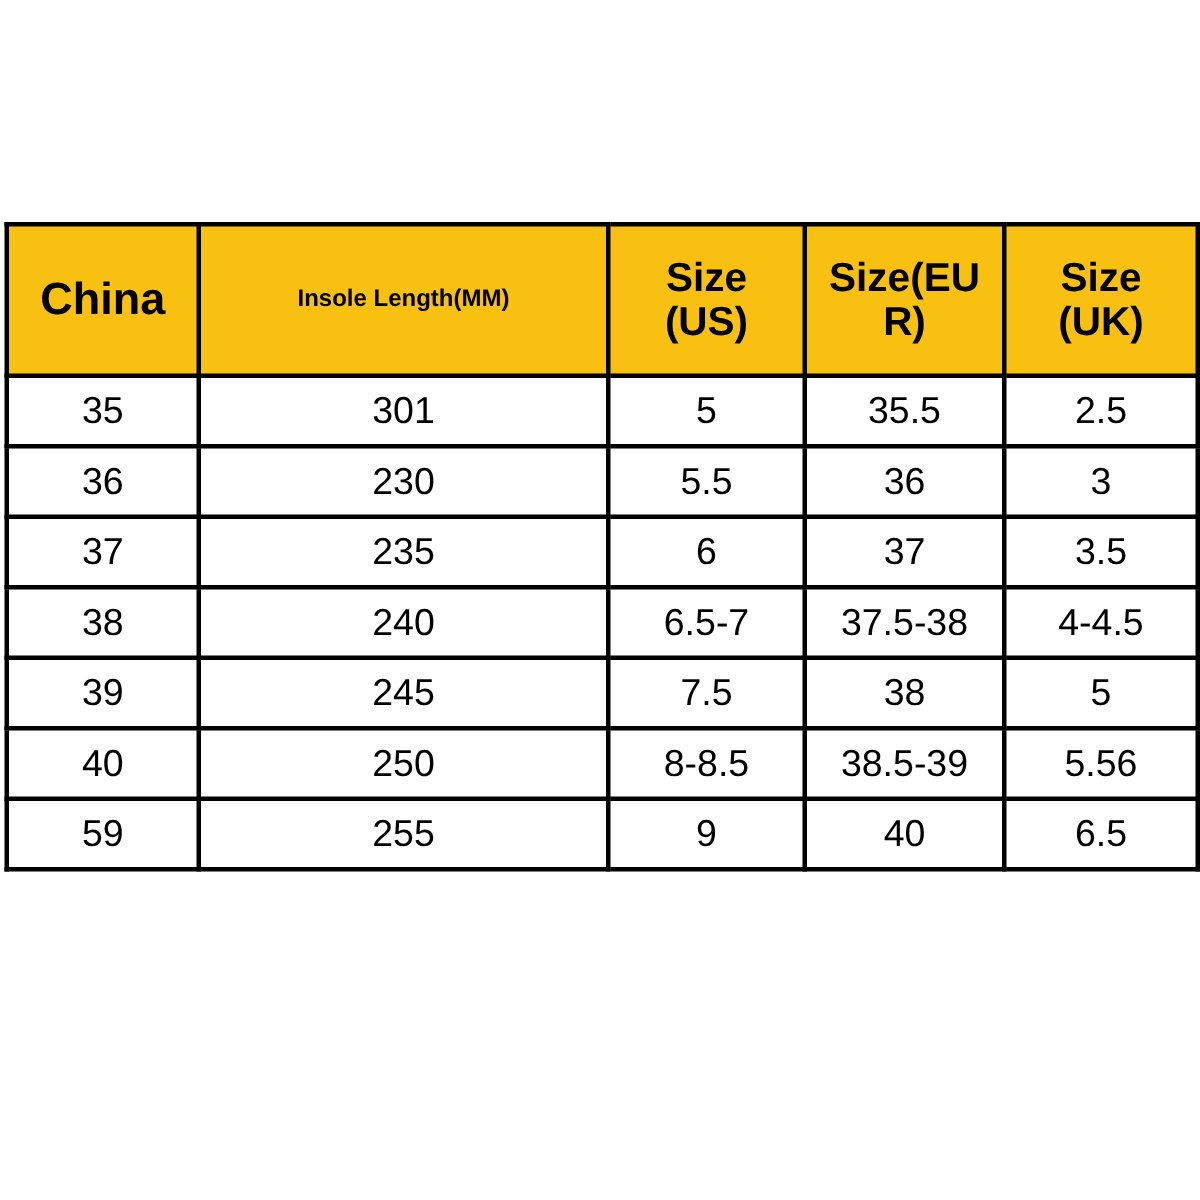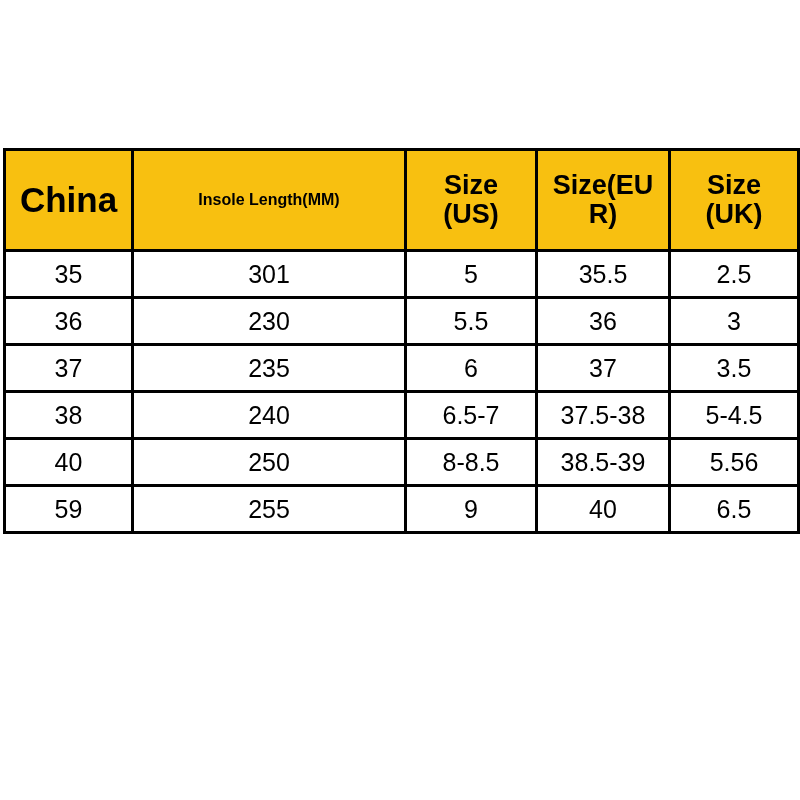--- a/index.html
+++ b/index.html
@@ -44,21 +44,21 @@
     color: #000000;
     background: #ffffff;
   }
   table.size-table thead th {
     background: #f8c010;
     font-weight: bold;
     height: 98px;
     line-height: 1.08;
     padding: 0 4px;
   }
-  th.h-china { font-size: 35px; }
+  th.h-china { font-size: 30px; }
   th.h-insole { font-size: 16px; }
   th.h-us { font-size: 27px; }
   th.h-eur { font-size: 27px; }
   th.h-uk { font-size: 27px; }
 
   table.size-table tbody td {
     height: 44px;
     font-size: 25px;
     font-weight: normal;
     padding: 0 4px;
@@ -120,21 +120,28 @@
           <td>235</td>
           <td>6</td>
           <td>37</td>
           <td>3.5</td>
         </tr>
         <tr>
           <td>38</td>
           <td>240</td>
           <td>6.5-7</td>
           <td>37.5-38</td>
-          <td>5-4.5</td>
+          <td>4-4.5</td>
+        </tr>
+        <tr>
+          <td>39</td>
+          <td>245</td>
+          <td>7.5</td>
+          <td>38</td>
+          <td>5</td>
         </tr>
         <tr>
           <td>40</td>
           <td>250</td>
           <td>8-8.5</td>
           <td>38.5-39</td>
           <td>5.56</td>
         </tr>
         <tr>
           <td>59</td>

